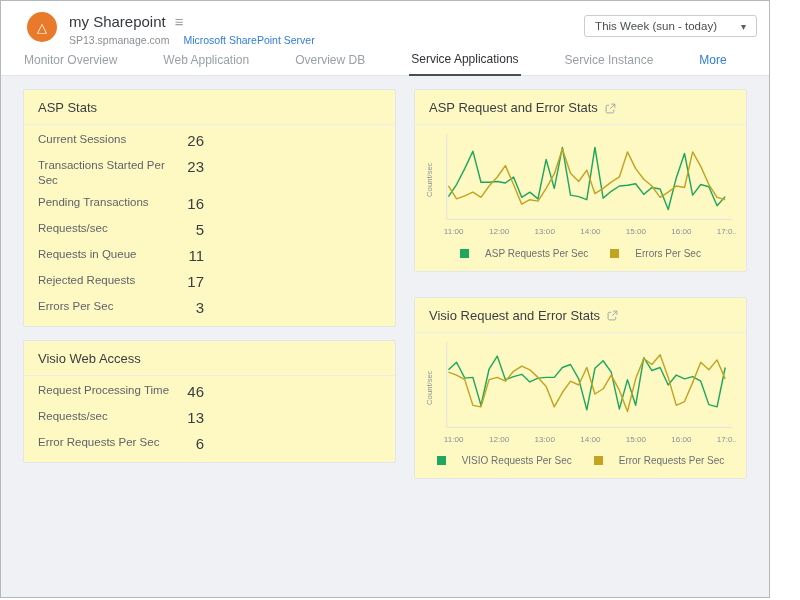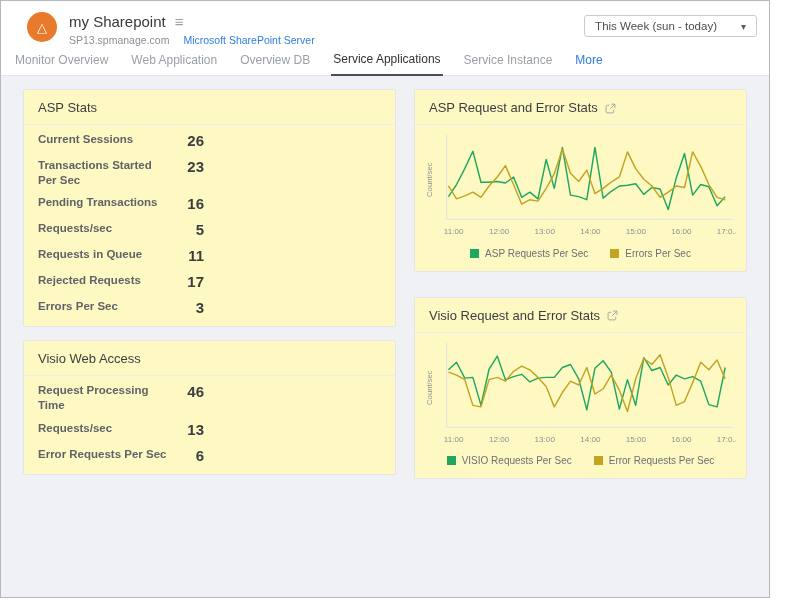--- a/index.html
+++ b/index.html
@@ -32,21 +32,21 @@
   .time-select {
     position: absolute; right: 12px; top: 14px; height: 22px;
     border: 1px solid #c9ccd0; border-radius: 3px; background: #fff;
     display: flex; align-items: center; gap: 24px; padding: 0 10px;
     font-size: 11.5px; color: #4a4e52; cursor: pointer; text-align: right;
   }
   .caret-down::before { content: "▾"; color: #5a5e62; font-size: 10px; line-height: 1; }
 
   
   .tabbar {
-    display: flex; gap: 19px; padding-left: 12px;
+    display: flex; gap: 42px; padding-left: 21px;
     border-bottom: 1px solid #e3e6e8; background: #fff;
     height: 27px; align-items: flex-end;
   }
   .tab { font-size: 12px; color: #9aa0a6; padding: 0 2px 8px; cursor: pointer; white-space: nowrap; }
   .tab.active { color: #2f3337; border-bottom: 2px solid #4a4f54; margin-bottom: -1px; }
   .tab.link { color: #2f7ce0; }
 
   
   .content {
     background: #eff1f4;
@@ -60,30 +60,30 @@
   .panel { background: #fef9c3; border: 1px solid #e3e6e8; border-radius: 2px; }
   .panel-title {
     font-size: 13px; color: #3a3e42;
     padding: 10px 14px 9px;
     border-bottom: 1px solid #ececee;
   }
   .panel-title.chart-title-row { display: flex; align-items: center; gap: 7px; }
   .ext-icon { display: inline-flex; cursor: pointer; margin-top: 1px; }
 
   .stats-panel { margin-bottom: 13px; }
-  .rows { padding: 3px 0 5px; font-weight: bold; }
+  .rows { padding: 3px 0 5px; }
   .stat-row { display: flex; padding: 4px 14px; align-items: flex-start; }
   .stat-label { width: 132px; font-size: 11.5px; color: #5f6368; line-height: 1.28; }
   .stat-value { width: 34px; text-align: right; font-size: 15px; color: #3a3e42; line-height: 1.2; }
 
   .chart-panel-1 { margin-bottom: 25px; }
   .chart-body { padding: 6px 10px 0; }
   .chart-svg { display: block; width: 100%; height: auto; }
   .legend { display: flex; justify-content: center; gap: 22px; padding: 3px 0 12px; }
-  .legend-item { display: inline-flex; align-items: center; gap: 6px; font-size: 10px; color: #6b7075; cursor: pointer; }
+  .legend-item { display: inline-flex; align-items: center; gap: 16px; font-size: 10px; color: #6b7075; cursor: pointer; }
   .swatch { width: 9px; height: 9px; display: inline-block; }
 </style>
 </head>
 <body>
 
 <div class="page">
 
   <div class="header">
     <div class="logo-badge"></div>
     <div class="title-row">

